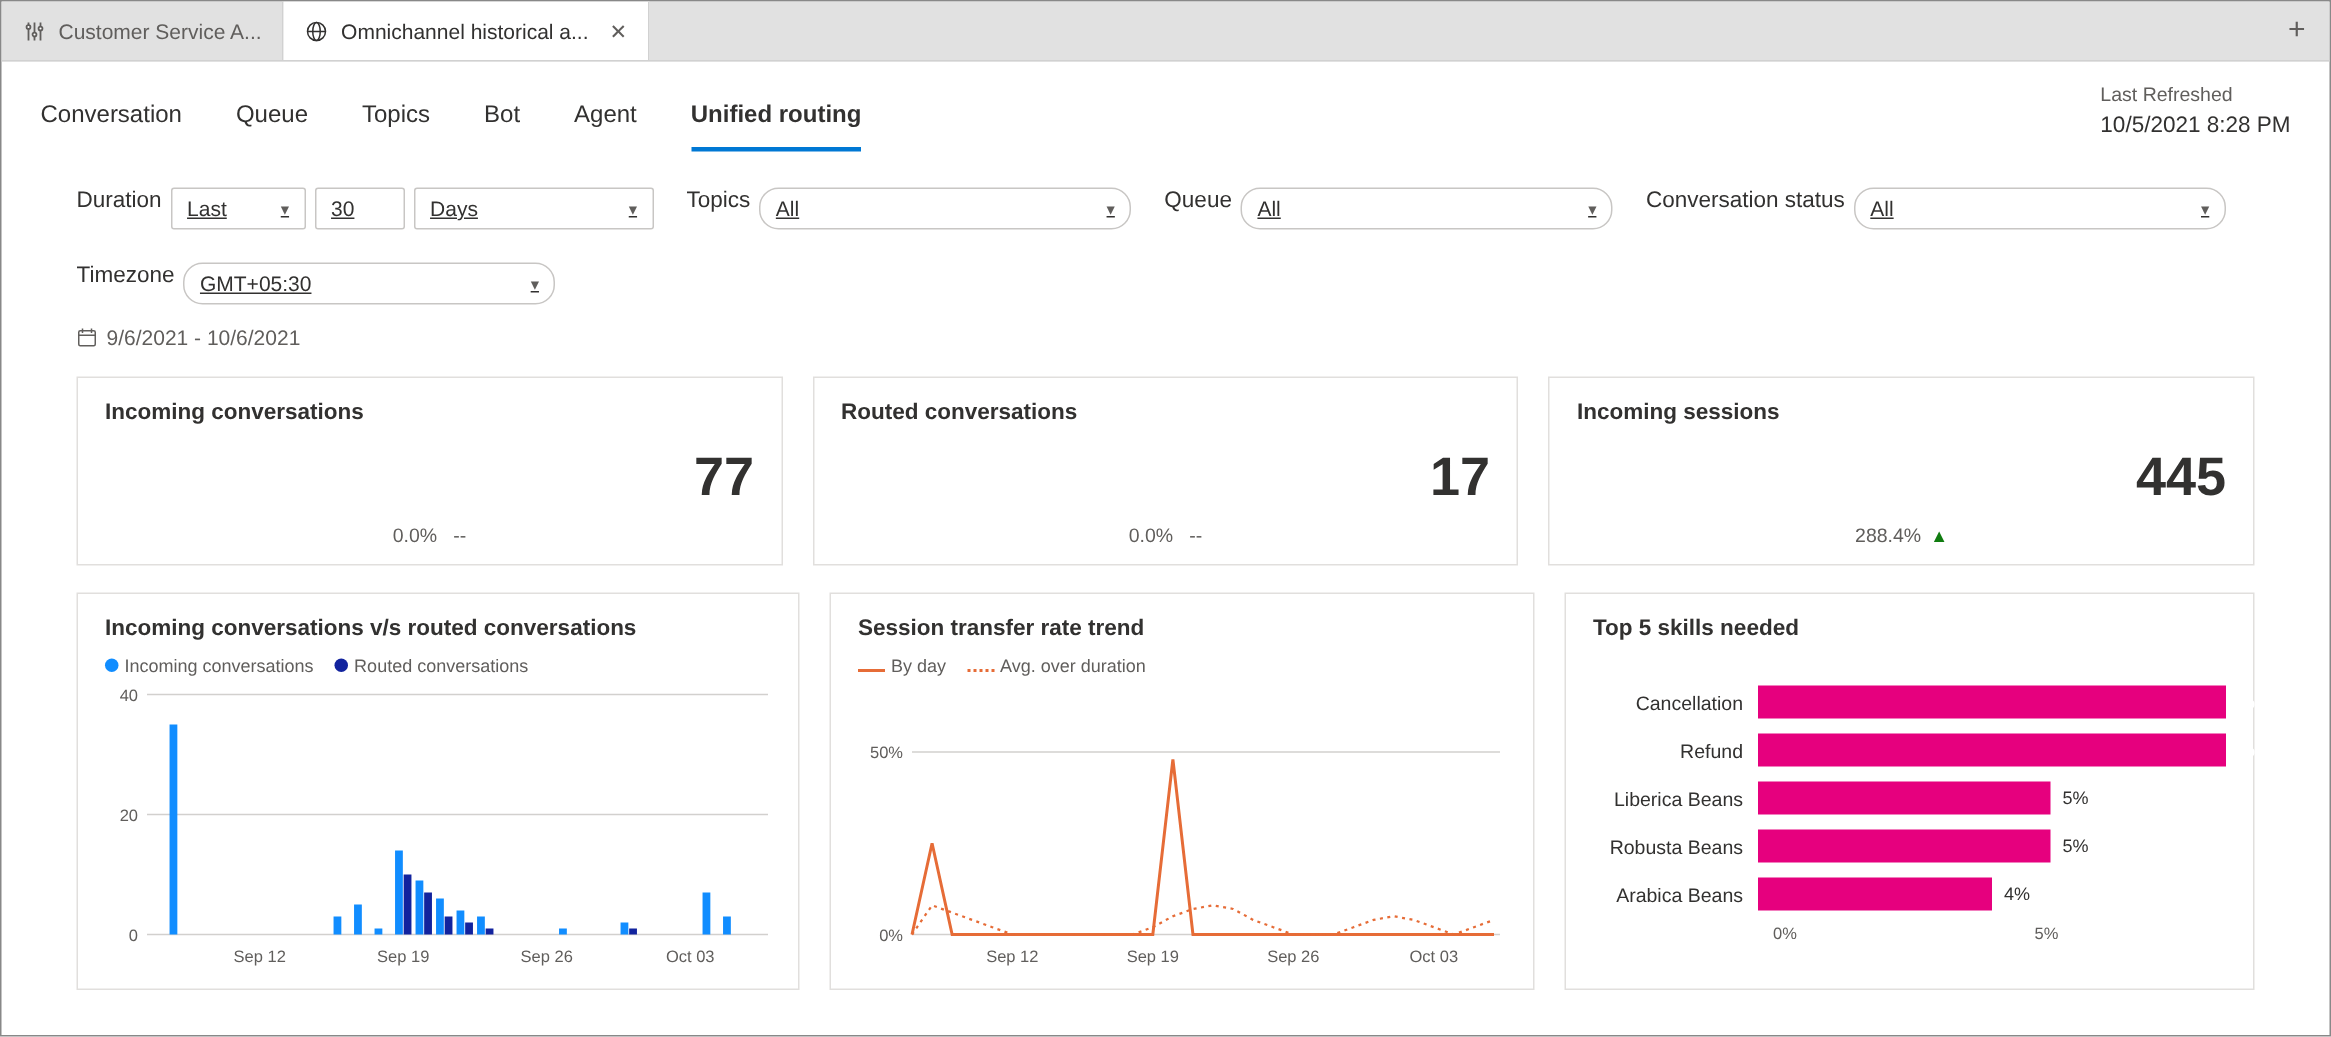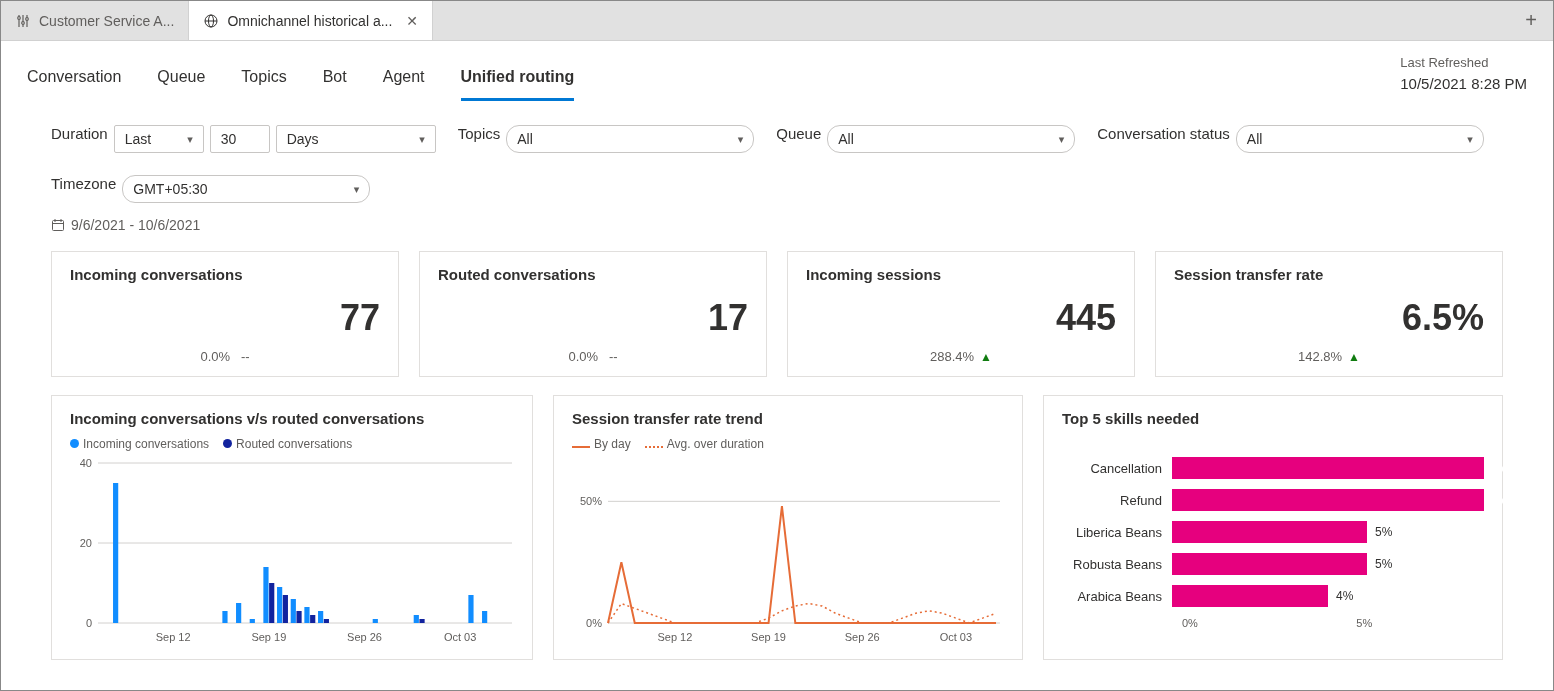--- a/index.html
+++ b/index.html
@@ -18,21 +18,21 @@
 .navitem { font-size: 16px; color: #323130; margin-right: 36px; padding-bottom: 12px; cursor: pointer; border-bottom: 3px solid transparent; }
 .navitem.active { font-weight: 600; border-bottom: 3px solid #0078d4; }
 .refreshed { margin-left: auto; text-align: left; font-size: 13px; color: #605e5c; line-height: 1.5; padding-bottom: 6px; }
 .refreshed .ts { color: #323130; font-size: 15px; }
 
 
 .filters { display: flex; gap: 22px; padding: 24px 50px 6px 50px; flex-wrap: wrap; }
 .filtgroup { display: flex; gap: 6px; }
 .filtlabel { font-size: 15px; color: #323130; }
 .filtctrls { display: flex; gap: 6px; }
-.sel { display: flex; align-items: center; justify-content: space-between; background: #fff; border: 1px solid #c8c6c4; border-radius: 2px; padding: 5px 10px; font-size: 14px; color: #323130; cursor: pointer; min-width: 90px; }
+.sel { display: flex; align-items: center; justify-content: space-between; background: #fff; border: 1px solid #c8c6c4; border-radius: 2px; padding: 5px 10px; font-size: 14px; color: #323130; cursor: pointer; min-width: 90px; text-decoration: underline; }
 .sel.wide { min-width: 248px; border-radius: 13px; }
 .sel.wider { min-width: 160px; }
 .chev { color: #605e5c; font-size: 11px; }
 .daterange { display: flex; align-items: center; gap: 6px; padding: 8px 50px 0 50px; font-size: 14px; color: #605e5c; }
 
 
 .kpirow { display: flex; gap: 20px; padding: 18px 50px 0 50px; }
 .kpi { flex: 1; border: 1px solid #e1dfdd; background: #fff; padding: 14px 18px 12px 18px; }
 .kpi-title { font-size: 15px; font-weight: 600; color: #323130; margin-bottom: 14px; }
 .kpi-value { font-size: 36px; font-weight: 600; text-align: right; color: #323130; margin-bottom: 10px; }
@@ -182,25 +182,20 @@
   </div>
   <div class="kpi">
     <div class="kpi-title">Routed conversations</div>
     <div class="kpi-value">17</div>
     <div class="kpi-delta"><span>0.0%</span>&nbsp;&nbsp;&nbsp;<span>--</span></div>
   </div>
   <div class="kpi">
     <div class="kpi-title">Incoming sessions</div>
     <div class="kpi-value">445</div>
     <div class="kpi-delta"><span>288.4%</span><span class="arrow-up">▲</span></div>
-  </div>
-  <div class="kpi">
-    <div class="kpi-title">Session transfer rate</div>
-    <div class="kpi-value">6.5%</div>
-    <div class="kpi-delta"><span>142.8%</span><span class="arrow-up">▲</span></div>
   </div>
 </div>
 
 <div class="chartrow">
 
   <div class="chartcard c1">
     <div class="chart-title">Incoming conversations v/s routed conversations</div>
     <div class="legend">
       <span><span class="legdot blue"></span><span>Incoming conversations</span></span>
       <span><span class="legdot navy"></span><span>Routed conversations</span></span>

